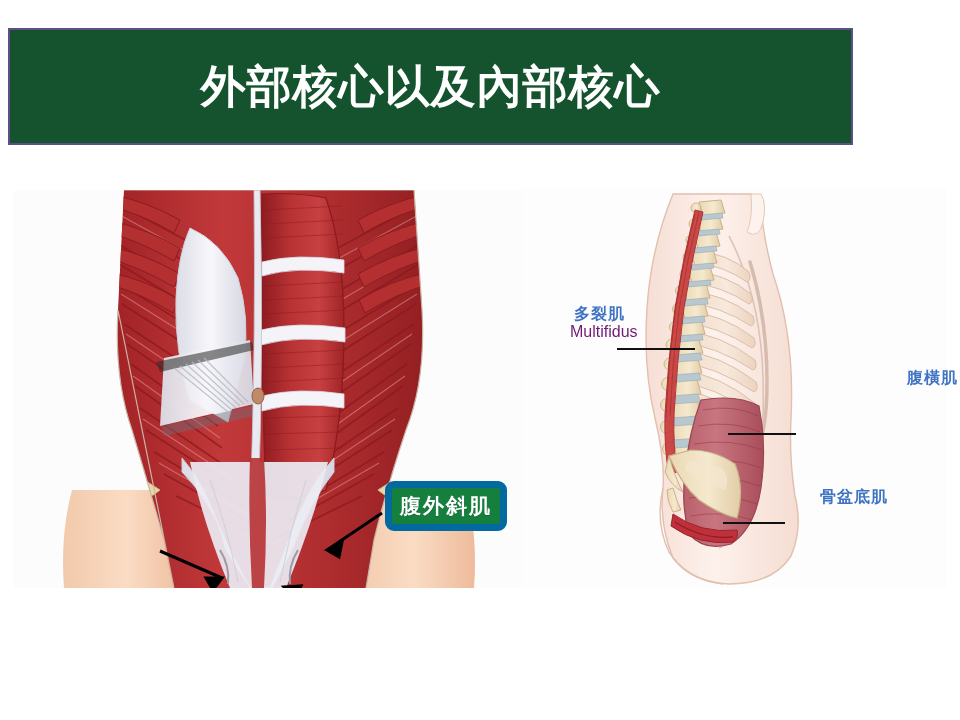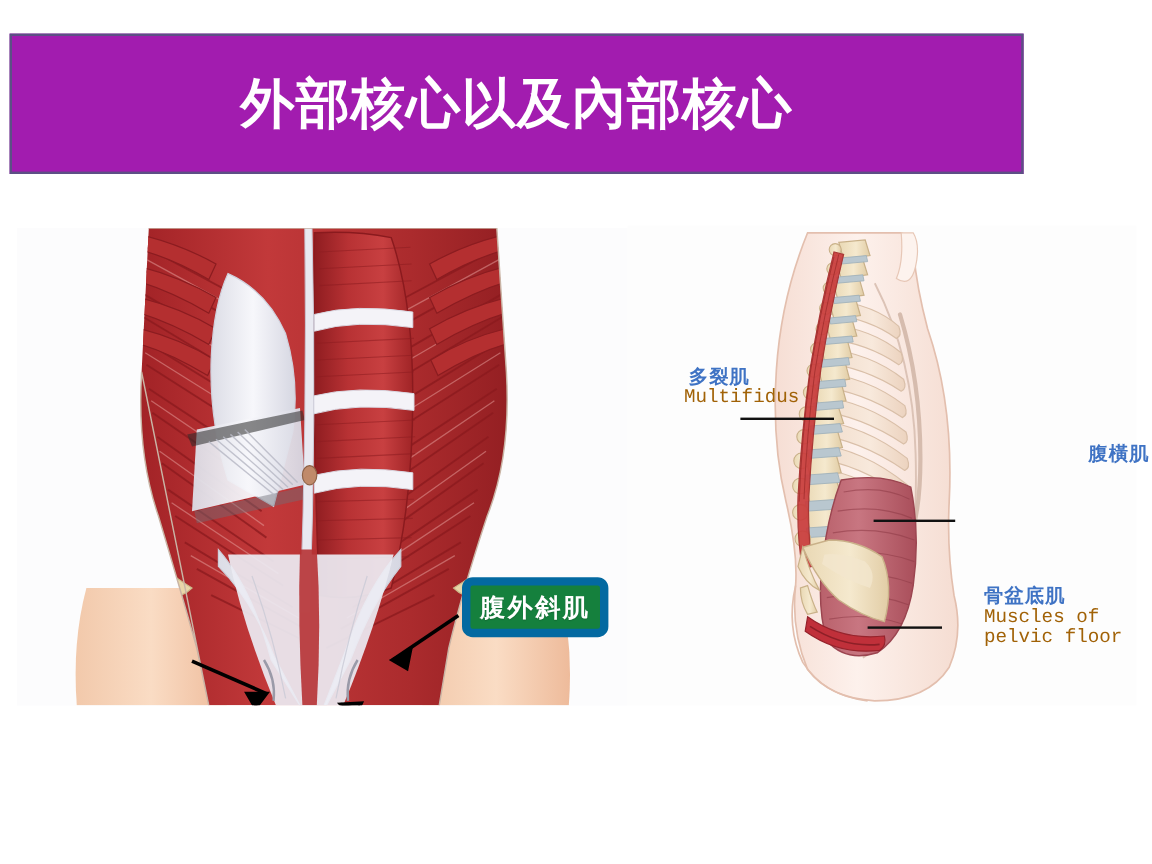--- a/index.html
+++ b/index.html
@@ -15,21 +15,21 @@
     font-family: "Liberation Sans", "DejaVu Sans", sans-serif;
   }
 
   
   #title-banner {
     position: absolute;
     left: 8px;
     top: 28px;
     width: 845px;
     height: 117px;
-    background: #a21caf;
+    background: #14532d;
     border: 2px solid #5d4f85;
     box-sizing: border-box;
     display: flex;
     align-items: center;
     justify-content: center;
   }
   #title-text {
     color: #ffffff;
     font-size: 45px;
     font-weight: bold;
@@ -88,23 +88,23 @@
   }
   .anno .cn {
     color: #3f73c4;
     font-size: 16px;
     font-weight: bold;
     letter-spacing: 1px;
     font-family: "DejaVu Sans", "Liberation Sans", sans-serif;
     display: block;
   }
   .anno .en {
-    color: #a16207;
+    color: #701a75;
     font-size: 16px;
-    font-family: Liberation Mono, monospace;
+    font-family: Liberation Sans, sans-serif;
     display: block;
     white-space: pre-line;
   }
   #anno-multifidus { left: 530px; top: 305px; text-align: left; }
   #anno-multifidus .cn { margin-left: 4px; }
   #anno-transversus { left: 790px; top: 369px; text-align: left; }
   #anno-transversus .cn { text-align: right; width: 128px; }
   #anno-pelvic-floor { left: 780px; top: 488px; text-align: left; }
   #anno-pelvic-floor .cn { text-align: left; width: 135px; }
 
@@ -470,18 +470,16 @@
 
 <div class="anno" id="anno-multifidus">
   <span class="cn">多裂肌</span>
   <span class="en">Multifidus</span>
 </div>
 <div class="anno" id="anno-transversus">
   <span class="cn">腹橫肌</span>
 </div>
 <div class="anno" id="anno-pelvic-floor">
   <span class="cn">骨盆底肌</span>
-  <span class="en">Muscles of
-pelvic floor</span>
 </div>
 
 <div id="source-caption">
 </div>
 
 </body></html>

